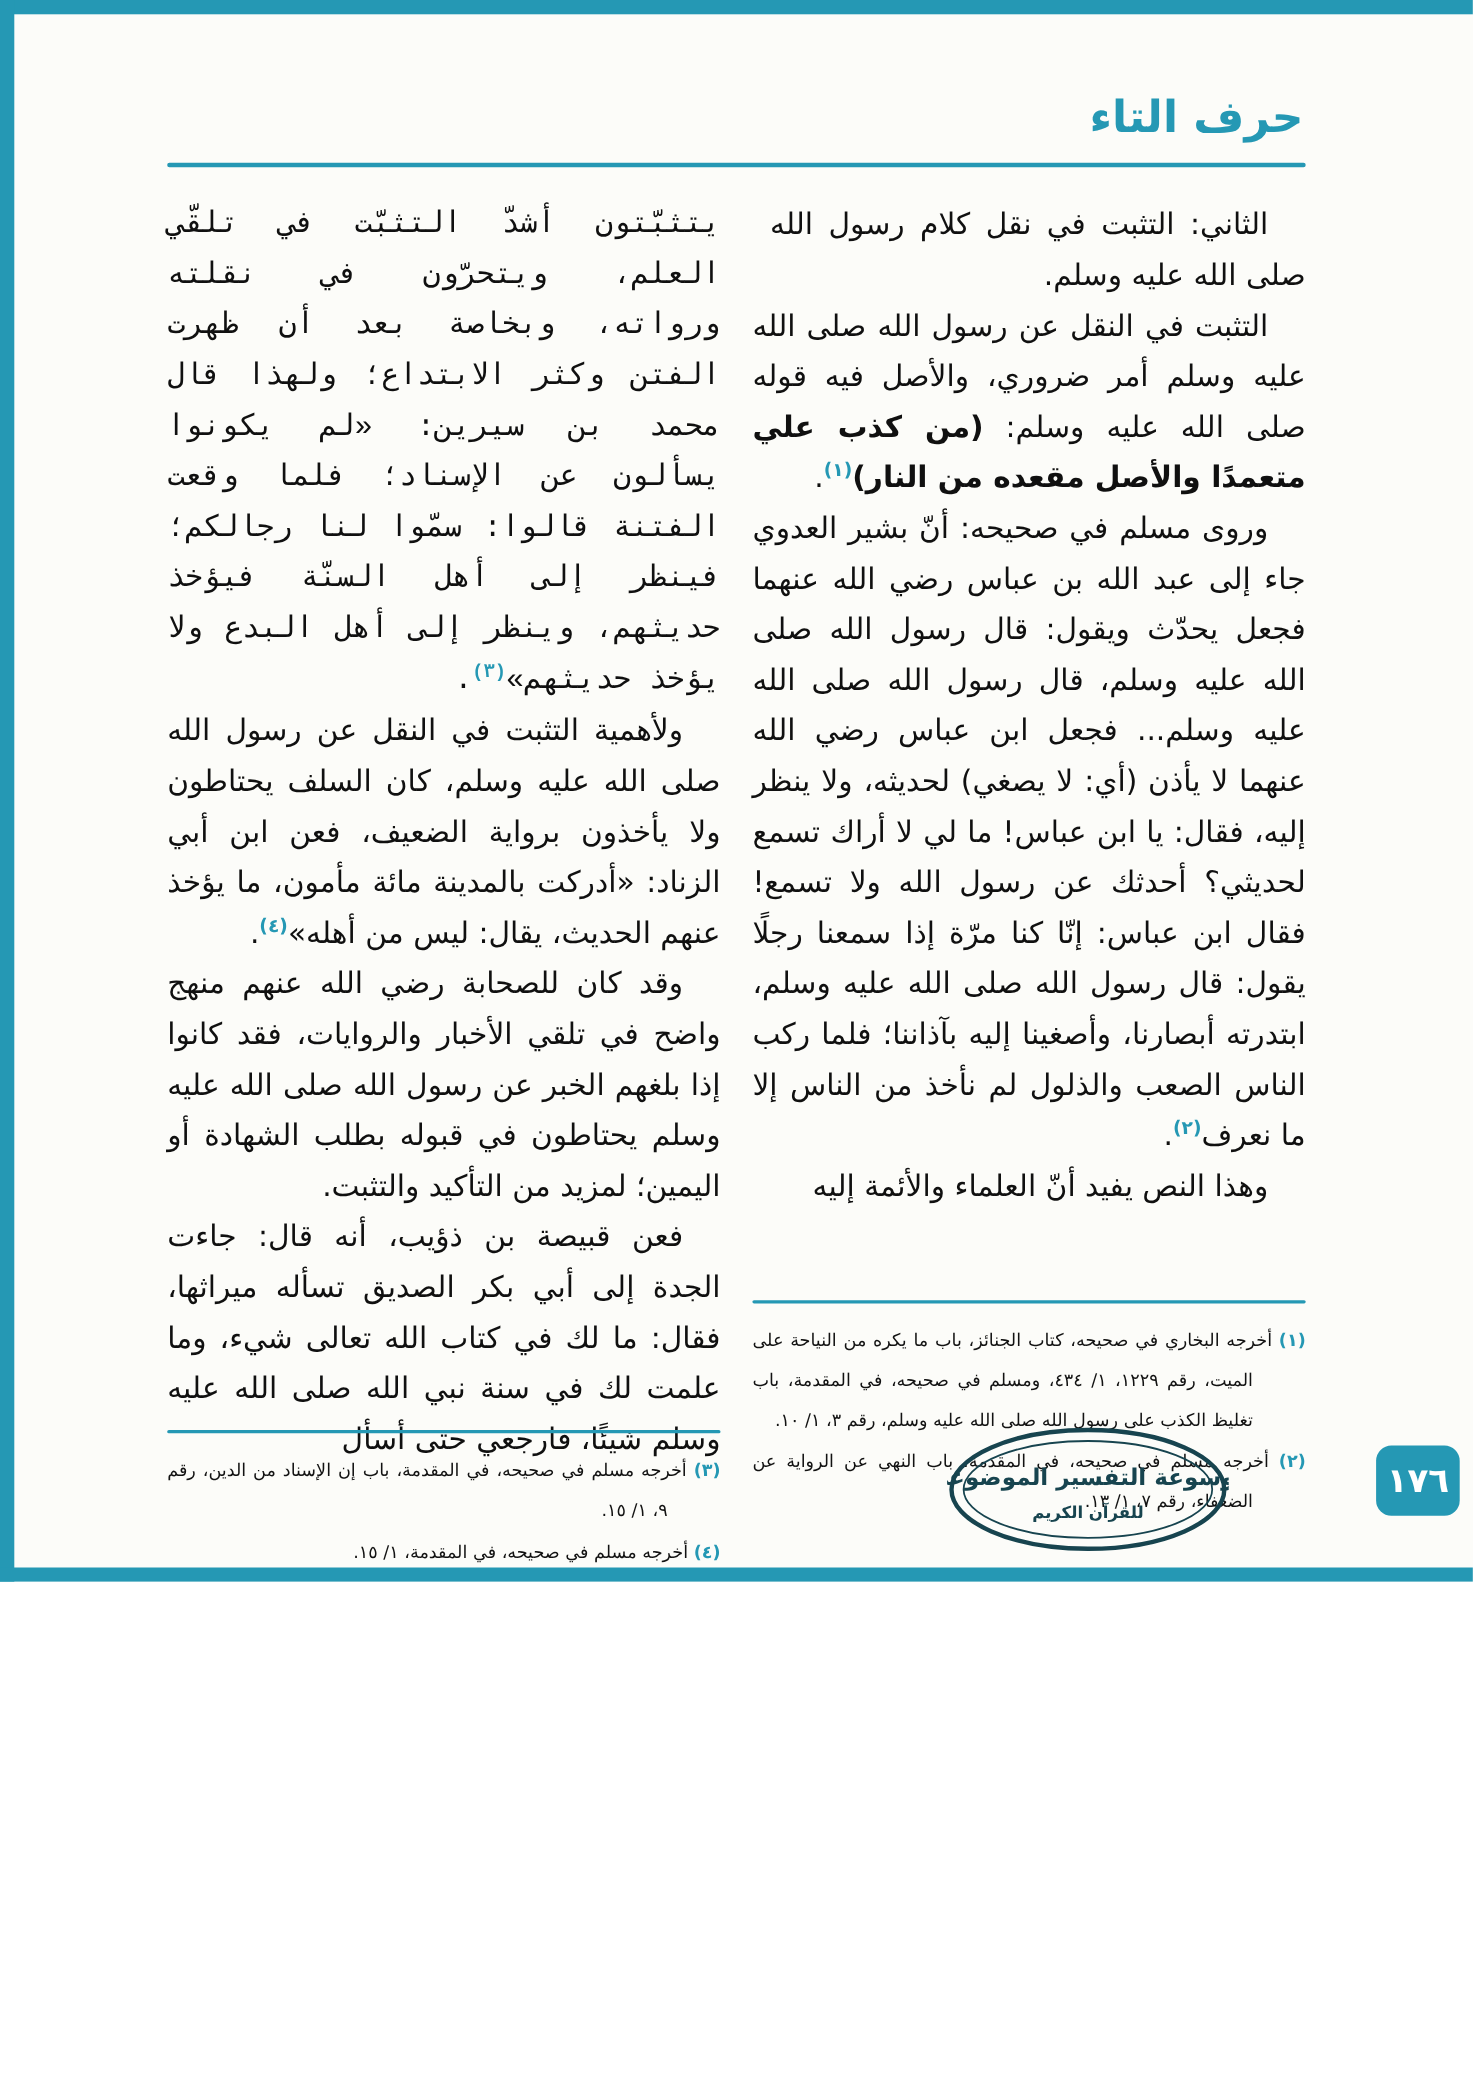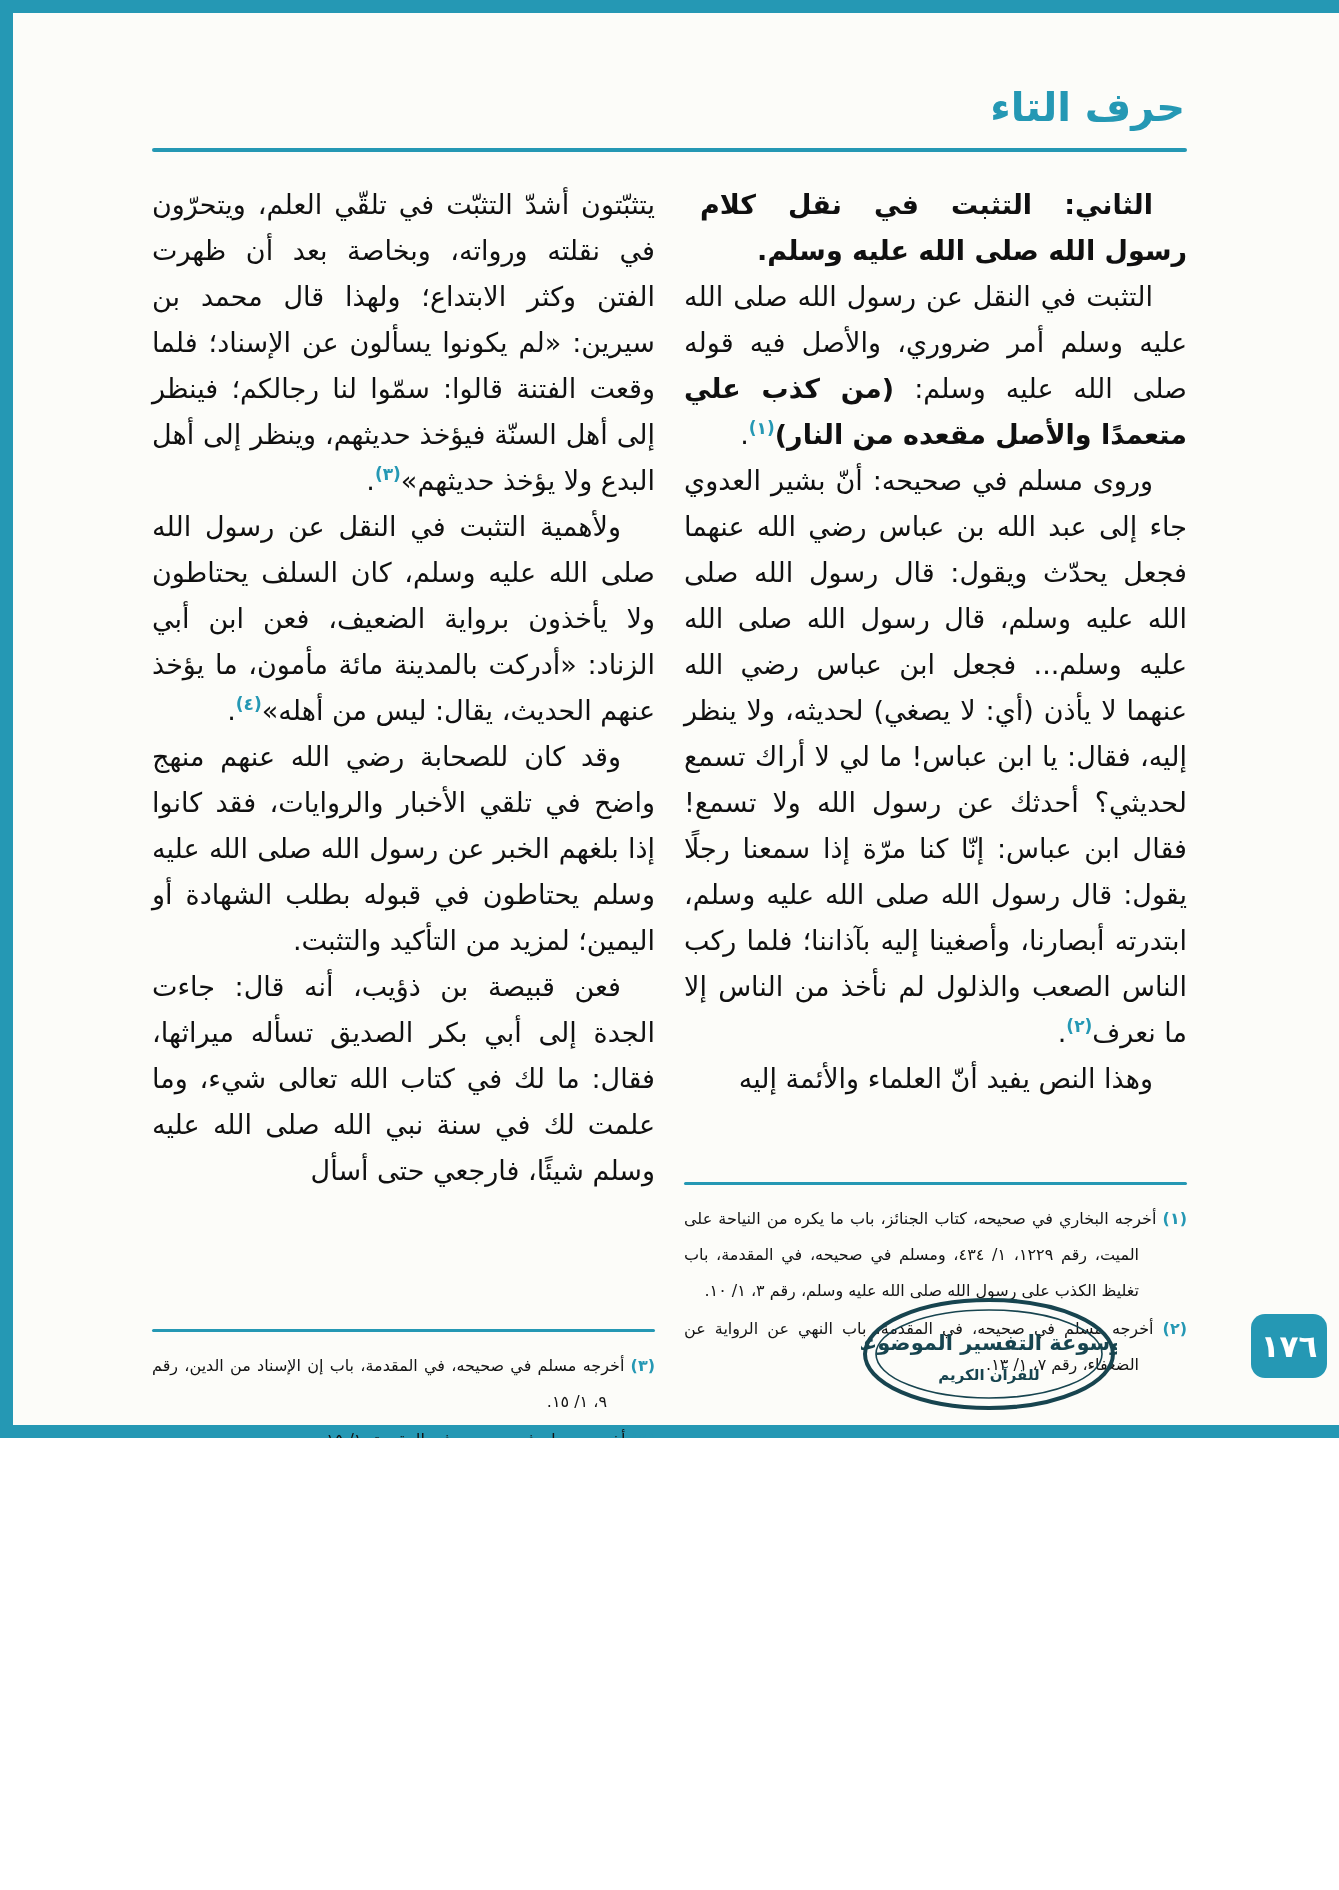--- a/index.html
+++ b/index.html
@@ -44,35 +44,35 @@
     position: absolute;
     top: 182px; right: 152px;
     width: 1035px; height: 1330px;
     display: flex;
     gap: 29px;
   }
   .col { position: relative; width: 503px; height: 100%; }
 
   .body { font-size: 27px; line-height: 46px; text-align: justify; color: #101010; }
   p.para { margin: 0; text-indent: 34px; }
-  p.para.noindent { text-indent: 0; }
-  p.para.heading { font-weight: bold; margin-left: 16px; }
+  p.para.noindent { text-indent: 0; font-family: Liberation Mono, monospace; }
+  p.para.heading { font-weight: normal; margin-left: 16px; }
   .b { font-weight: bold; }
   .fnref {
     color: var(--accent, #2598b4);
     font-size: 17px;
     vertical-align: super;
     font-weight: bold;
     line-height: 0;
   }
 
   
   .fn-block { position: absolute; right: 0; left: 0; }
   .col-right .fn-block { top: 1000px; }
-  .col-left  .fn-block { top: 1118px; margin-top: 29px; }
+  .col-left  .fn-block { top: 1118px; }
   .fn-rule {
     height: 3px;
     background: var(--accent, #2598b4);
     margin-bottom: 16px;
     border-radius: 2px;
   }
   .footnote {
     font-size: 16px;
     line-height: 36px;
     text-align: justify;

